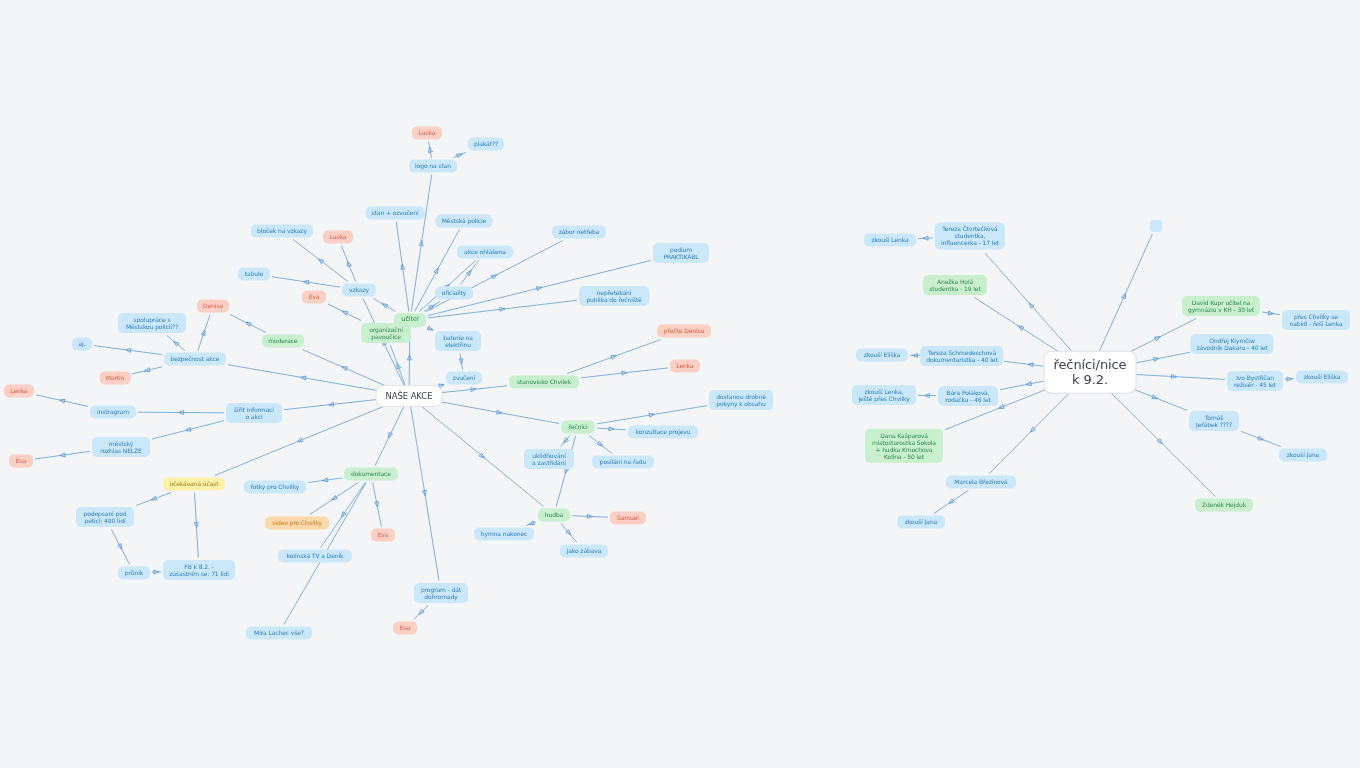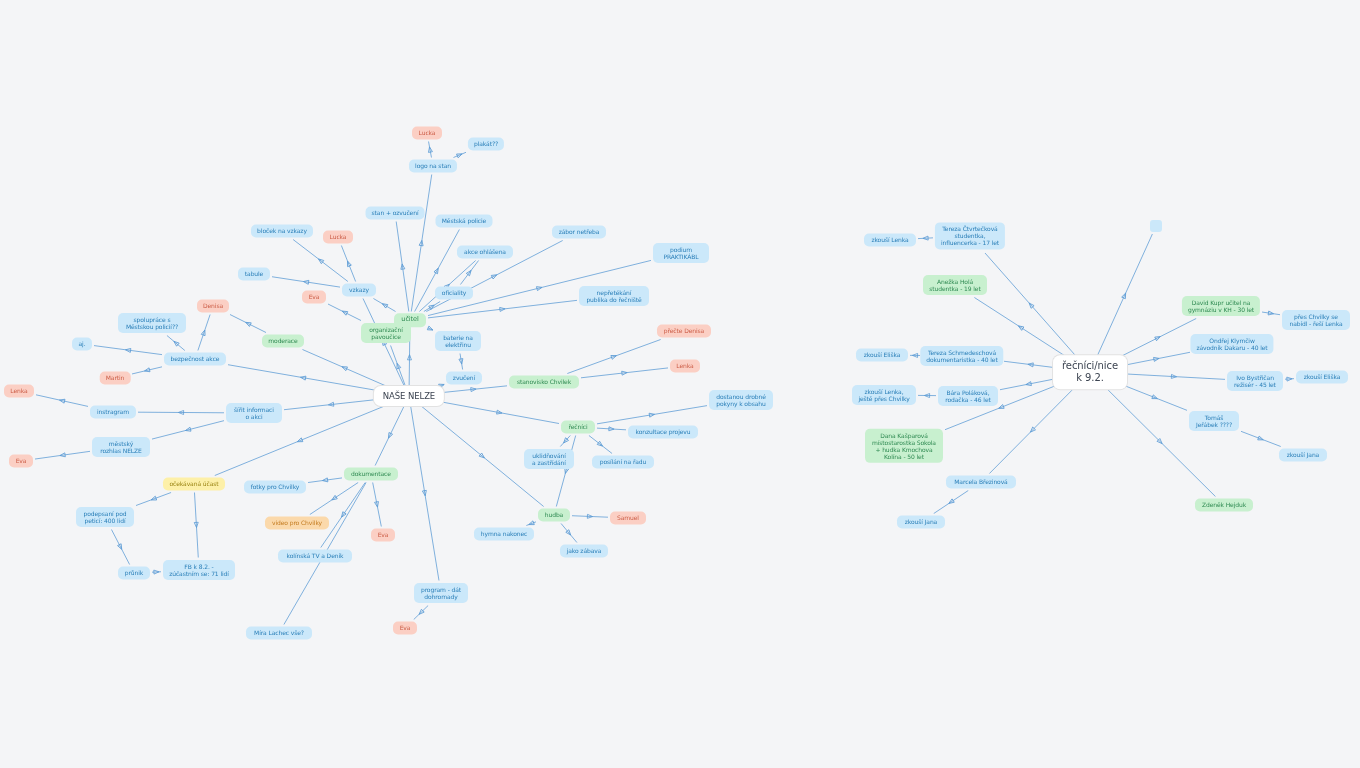--- a/index.html
+++ b/index.html
@@ -191,21 +191,21 @@
       <line x1="1285" y1="379.2089552238806" x2="1294" y2="378.67164179104475" stroke="#5b9bd5" stroke-width="0.9" opacity="0.85"></line>
       <path d="M -2.6 -2 L 2.6 0 L -2.6 2 Z" transform="translate(1289.5,378.94029850746267) rotate(-3.4165881917714946)" fill="none" stroke="#5b9bd5" stroke-width="0.8"></path>
       <line x1="1123" y1="385.0403225806452" x2="1187" y2="410.3306451612903" stroke="#5b9bd5" stroke-width="0.9" opacity="0.85"></line>
       <path d="M -2.6 -2 L 2.6 0 L -2.6 2 Z" transform="translate(1155,397.68548387096774) rotate(21.562013472031442)" fill="none" stroke="#5b9bd5" stroke-width="0.8"></path>
       <line x1="1241" y1="431.314606741573" x2="1280.75" y2="446.5" stroke="#5b9bd5" stroke-width="0.9" opacity="0.85"></line>
       <path d="M -2.6 -2 L 2.6 0 L -2.6 2 Z" transform="translate(1260.875,438.9073033707865) rotate(20.90798047100968)" fill="none" stroke="#5b9bd5" stroke-width="0.8"></path>
       <line x1="1105.1127819548872" y1="387" x2="1215.436090225564" y2="496.5" stroke="#5b9bd5" stroke-width="0.9" opacity="0.85"></line>
       <path d="M -2.6 -2 L 2.6 0 L -2.6 2 Z" transform="translate(1160.2744360902257,441.75) rotate(44.7854100688706)" fill="none" stroke="#5b9bd5" stroke-width="0.8"></path>
     </svg>
   <div id="nodes">
-      <div class="node t-white root" style="left: 409px; top: 396px; min-width: 58px; font-size: 8.5px;">NAŠE NELZE</div>
+      <div class="node t-white root" style="left: 409px; top: 396px; min-width: 58px; font-size: 8.5px;">NAŠE AKCE</div>
       <div class="node t-green" style="left: 410px; top: 320px; min-width: 32px; font-size: 6.5px;">učitel</div>
       <div class="node t-blue" style="left: 433px; top: 166px; min-width: 48px; font-size: 6px;">logo na stan</div>
       <div class="node t-red" style="left: 427px; top: 133px; min-width: 30px; font-size: 6px;">Lucka</div>
       <div class="node t-blue" style="left: 486px; top: 144px; min-width: 36px; font-size: 6px;">plakát??</div>
       <div class="node t-blue" style="left: 395px; top: 213px; min-width: 58px; font-size: 6px;">stan + ozvučení</div>
       <div class="node t-blue" style="left: 464px; top: 221px; min-width: 57px; font-size: 6px;">Městská policie</div>
       <div class="node t-blue" style="left: 485px; top: 252px; min-width: 56px; font-size: 6px;">akce ohlášena</div>
       <div class="node t-blue" style="left: 454px; top: 293px; min-width: 38px; font-size: 6px;">oficiality</div>
       <div class="node t-blue" style="left: 579px; top: 232px; min-width: 54px; font-size: 6px;">zábor netřeba</div>
       <div class="node t-blue" style="left: 681px; top: 253px; min-width: 56px; font-size: 6px;">podium
@@ -258,21 +258,21 @@
       <div class="node t-blue" style="left: 741px; top: 400px; min-width: 64px; font-size: 6px;">dostanou drobné
 pokyny k obsahu</div>
       <div class="node t-blue" style="left: 663px; top: 432px; min-width: 70px; font-size: 6px;">konzultace projevu</div>
       <div class="node t-blue" style="left: 549px; top: 459px; min-width: 50px; font-size: 6px;">uklidňování
 a zastřídání</div>
       <div class="node t-blue" style="left: 623px; top: 462px; min-width: 62px; font-size: 6px;">posílání na řadu</div>
       <div class="node t-green" style="left: 554px; top: 515px; min-width: 32px; font-size: 6px;">hudba</div>
       <div class="node t-red" style="left: 628px; top: 518px; min-width: 36px; font-size: 6px;">Samuel</div>
       <div class="node t-blue" style="left: 504px; top: 534px; min-width: 60px; font-size: 6px;">hymna nakonec</div>
       <div class="node t-blue" style="left: 584px; top: 551px; min-width: 48px; font-size: 6px;">jako zábava</div>
-      <div class="node t-white root" style="left: 1090px; top: 372px; min-width: 62px; font-size: 10px;">řečníci/nice
+      <div class="node t-white root" style="left: 1090px; top: 372px; min-width: 62px; font-size: 13px;">řečníci/nice
 k 9.2.</div>
       <div class="node t-blue" style="left: 970px; top: 236px; min-width: 70px; font-size: 6px;">Tereza Čtvrtečková
 studentka,
 influencerka - 17 let</div>
       <div class="node t-blue" style="left: 890px; top: 240px; min-width: 52px; font-size: 6px;">zkouší Lenka</div>
       <div class="node t-green" style="left: 955px; top: 285px; min-width: 64px; font-size: 6px;">Anežka Holá
 studentka - 19 let</div>
       <div class="node t-blue" style="left: 962px; top: 356px; min-width: 80px; font-size: 6px;">Tereza Schmedeschová
 dokumentaristka - 40 let</div>
       <div class="node t-blue" style="left: 882px; top: 355px; min-width: 52px; font-size: 6px;">zkouší Eliška</div>

